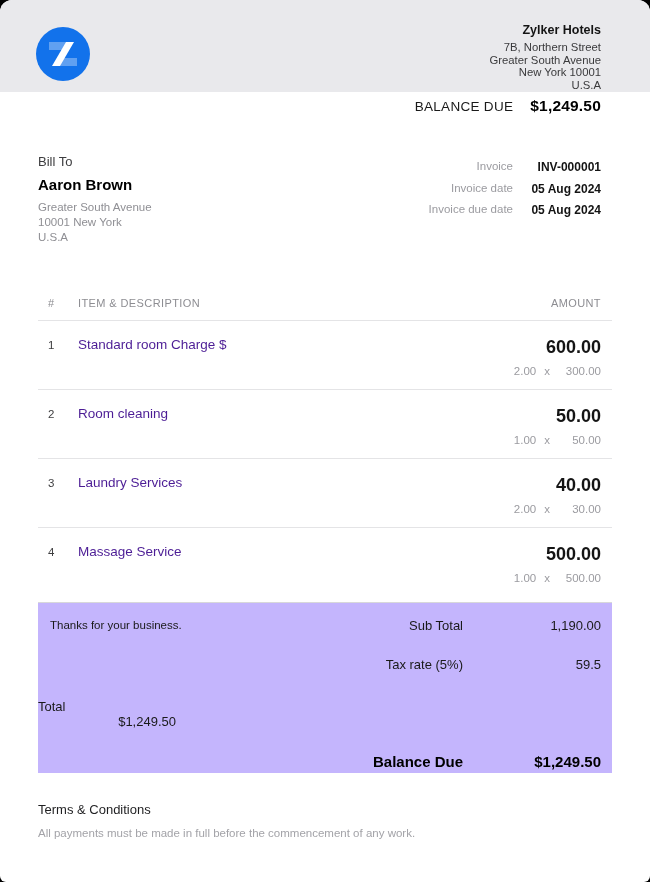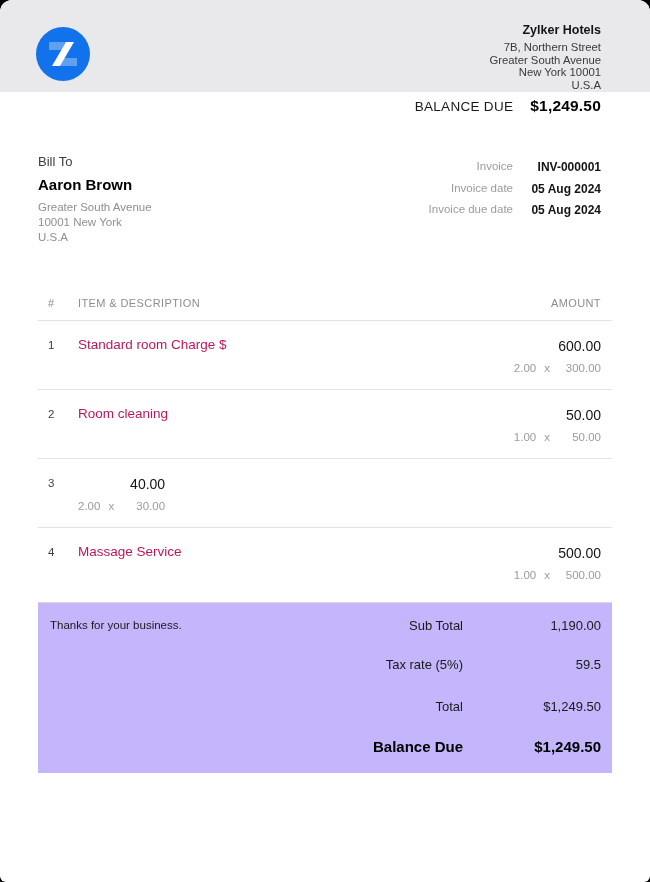--- a/index.html
+++ b/index.html
@@ -149,26 +149,26 @@
   }
   .itemrow.last { border-bottom: none; }
   .inum {
     font-size: 11.5px;
     color: #3d3d3f;
     padding-top: 2px;
   }
   .iname {
     font-size: 13.5px;
     font-weight: 500;
-    color: #be185d;
+    color: #4c1d95;
   }
   .iamt-block { text-align: right; }
   .iamt {
-    font-size: 14px;
-    font-weight: 400;
+    font-size: 18px;
+    font-weight: 700;
     color: #141414;
   }
   .iqty {
     margin-top: 7px;
     font-size: 11.5px;
     color: #9b9ba0;
     display: flex;
     justify-content: flex-end;
     align-items: baseline;
   }
@@ -194,21 +194,21 @@
     color: #1a1a1a;
   }
   .srow {
     display: flex;
     justify-content: flex-end;
     align-items: baseline;
     padding-right: 11px;
   }
   .srow-1 { padding-top: 15px; }
   .srow-2 { padding-top: 24px; }
-  .srow-3 { padding-top: 27px; }
+  .srow-3 { padding-top: 27px; flex-direction: column; }
   .srow-4 { padding-top: 24px; }
   .slabel {
     font-size: 13px;
     color: #1a1a1a;
   }
   .svalue {
     width: 138px;
     text-align: right;
     font-size: 13px;
     color: #1a1a1a;
@@ -319,20 +319,21 @@
         <span class="iqty">
           <span class="qty">1.00</span>
           <span class="times">x</span>
           <span class="rate">50.00</span>
         </span>
       </span>
     </div>
 
     <div class="itemrow">
       <span class="cnum inum">3</span>
+      <span class="cdesc iname">Laundry Services</span>
       <span class="camt iamt-block">
         <span class="iamt">40.00</span>
         <span class="iqty">
           <span class="qty">2.00</span>
           <span class="times">x</span>
           <span class="rate">30.00</span>
         </span>
       </span>
     </div>
 
@@ -363,14 +364,18 @@
     <div class="srow srow-3">
       <span class="slabel">Total</span>
       <span class="svalue">$1,249.50</span>
     </div>
     <div class="srow srow-4 grand">
       <span class="slabel">Balance Due</span>
       <span class="svalue">$1,249.50</span>
     </div>
   </div>
 
+  <div class="terms">
+    <div class="terms-title">Terms &amp; Conditions</div>
+    <div class="terms-text">All payments must be made in full before the commencement of any  work.</div>
+  </div>
 
 </div>
 
 </body></html>

